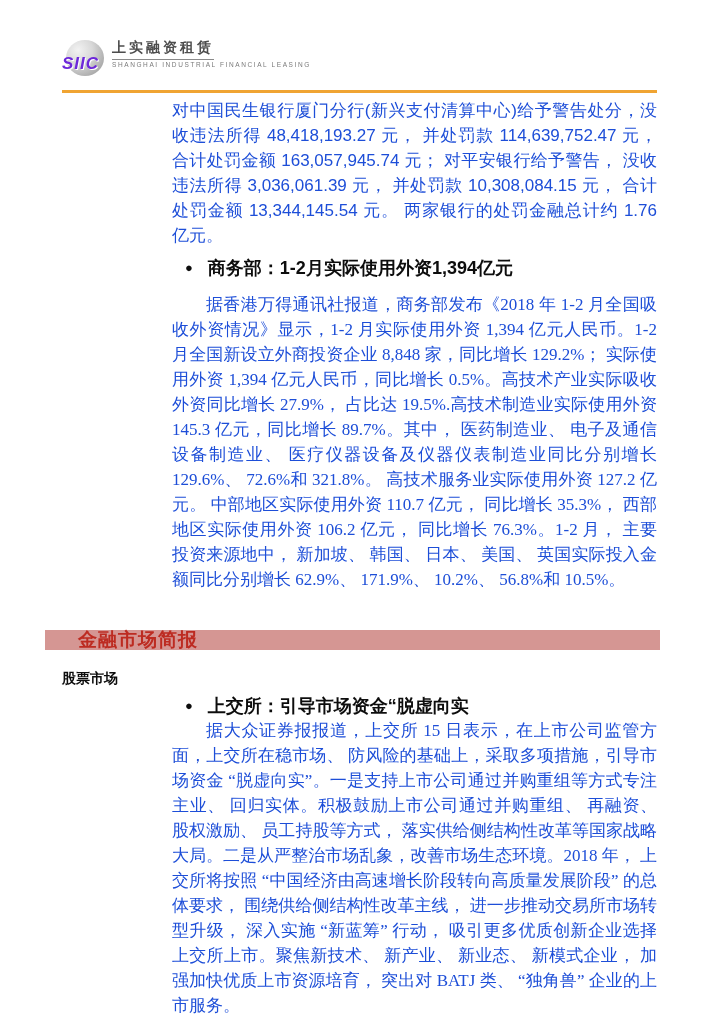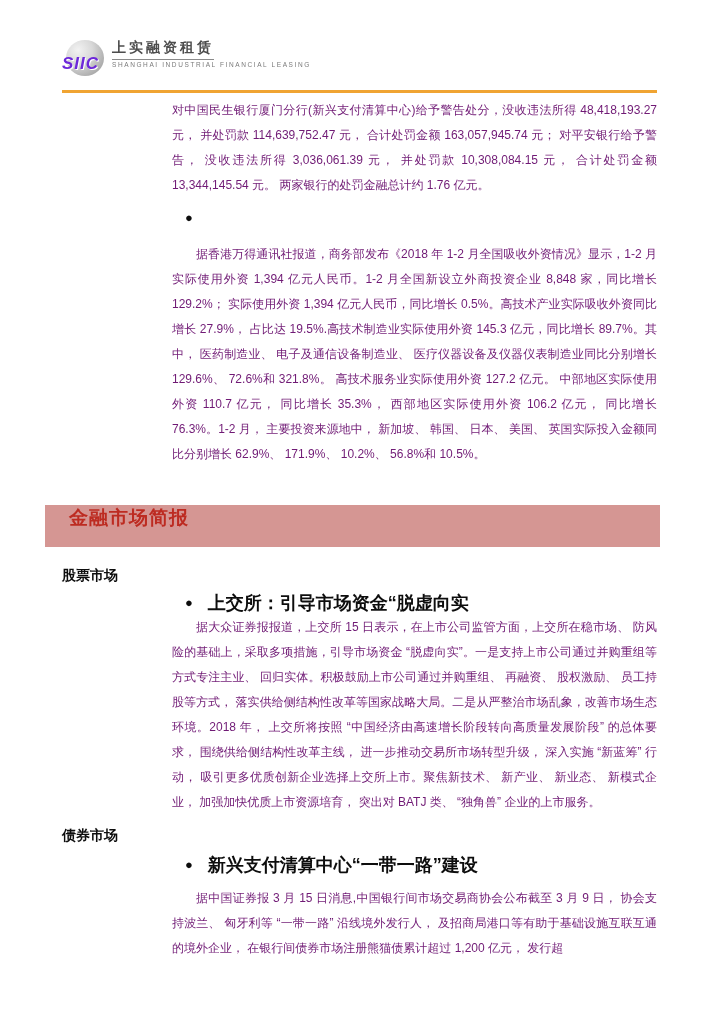--- a/index.html
+++ b/index.html
@@ -54,26 +54,26 @@
   .header-rule {
     margin-top: 6px;
     height: 3px;
     background: #f0a432;
   }
 
   
   .main { padding-left: 62px; padding-right: 67px; }
   .para {
     margin-left: 110px;
-    font-size: 12px;
+    font-size: 17px;
     line-height: 25px;
     text-align: justify;
-    color: #701a75;
+    color: #1d4ed8;
   }
-  .para.first-indent { text-indent: 2em; }
+  .para.first-indent { text-indent: 2em; font-family: Liberation Serif, serif; }
   .p-intro { margin-top: 5px; }
   .p-mofcom { margin-top: 12px; }
   .p-stock { }
   .p-bond { margin-top: 9px; }
 
   .bullet-heading {
     margin-left: 123px;
     display: flex; align-items: center;
     font-size: 18px; font-weight: bold;
     line-height: 24px; color: #0d0d0d;
@@ -81,24 +81,24 @@
   .bullet-heading .bullet {
     font-size: 13px; margin-right: 15px; line-height: 24px;
   }
   .h-mofcom { margin-top: 8px; }
   .h-stock  { margin-top: 5px; }
   .h-bond   { margin-top: 7px; }
 
   .banner {
     margin-top: 38px;
     margin-left: -17px;
-    width: 615px; height: 42px;
+    width: 615px; height: 20px;
     background: #d59693;
-    display: flex; 
-    padding-left: 24px;
+    display: flex; align-items: center;
+    padding-left: 33px;
   }
   .banner-title {
     font-size: 19px; font-weight: bold;
     color: #bd2b21; letter-spacing: 1px;
   }
 
   .section-label {
     font-size: 14px; font-weight: bold;
     line-height: 22px; color: #0d0d0d;
   }
@@ -123,20 +123,21 @@
     </div>
     <div class="header-rule"></div>
   </div>
 
   <div class="main">
 
     <p class="para p-intro">对中国民生银行厦门分行(新兴支付清算中心)给予警告处分，没收违法所得 48,418,193.27 元， 并处罚款 114,639,752.47 元， 合计处罚金额 163,057,945.74 元； 对平安银行给予警告， 没收违法所得 3,036,061.39 元， 并处罚款 10,308,084.15 元， 合计处罚金额 13,344,145.54 元。 两家银行的处罚金融总计约 1.76 亿元。</p>
 
     <h3 class="bullet-heading h-mofcom">
       <span class="bullet">●</span>
+      <span>商务部：1-2月实际使用外资1,394亿元</span>
     </h3>
 
     <p class="para first-indent p-mofcom">据香港万得通讯社报道，商务部发布《2018 年 1-2 月全国吸收外资情况》显示，1-2 月实际使用外资 1,394 亿元人民币。1-2 月全国新设立外商投资企业 8,848 家，同比增长 129.2%； 实际使用外资 1,394 亿元人民币，同比增长 0.5%。高技术产业实际吸收外资同比增长 27.9%， 占比达 19.5%.高技术制造业实际使用外资 145.3 亿元，同比增长 89.7%。其中， 医药制造业、 电子及通信设备制造业、 医疗仪器设备及仪器仪表制造业同比分别增长 129.6%、 72.6%和 321.8%。 高技术服务业实际使用外资 127.2 亿元。 中部地区实际使用外资 110.7 亿元， 同比增长 35.3%， 西部地区实际使用外资 106.2 亿元， 同比增长 76.3%。1-2 月， 主要投资来源地中， 新加坡、 韩国、 日本、 美国、 英国实际投入金额同比分别增长 62.9%、 171.9%、 10.2%、 56.8%和 10.5%。</p>
 
     <div class="banner">
       <span class="banner-title">金融市场简报</span>
     </div>
 
     <h4 class="section-label l-stock">股票市场</h4>
 

